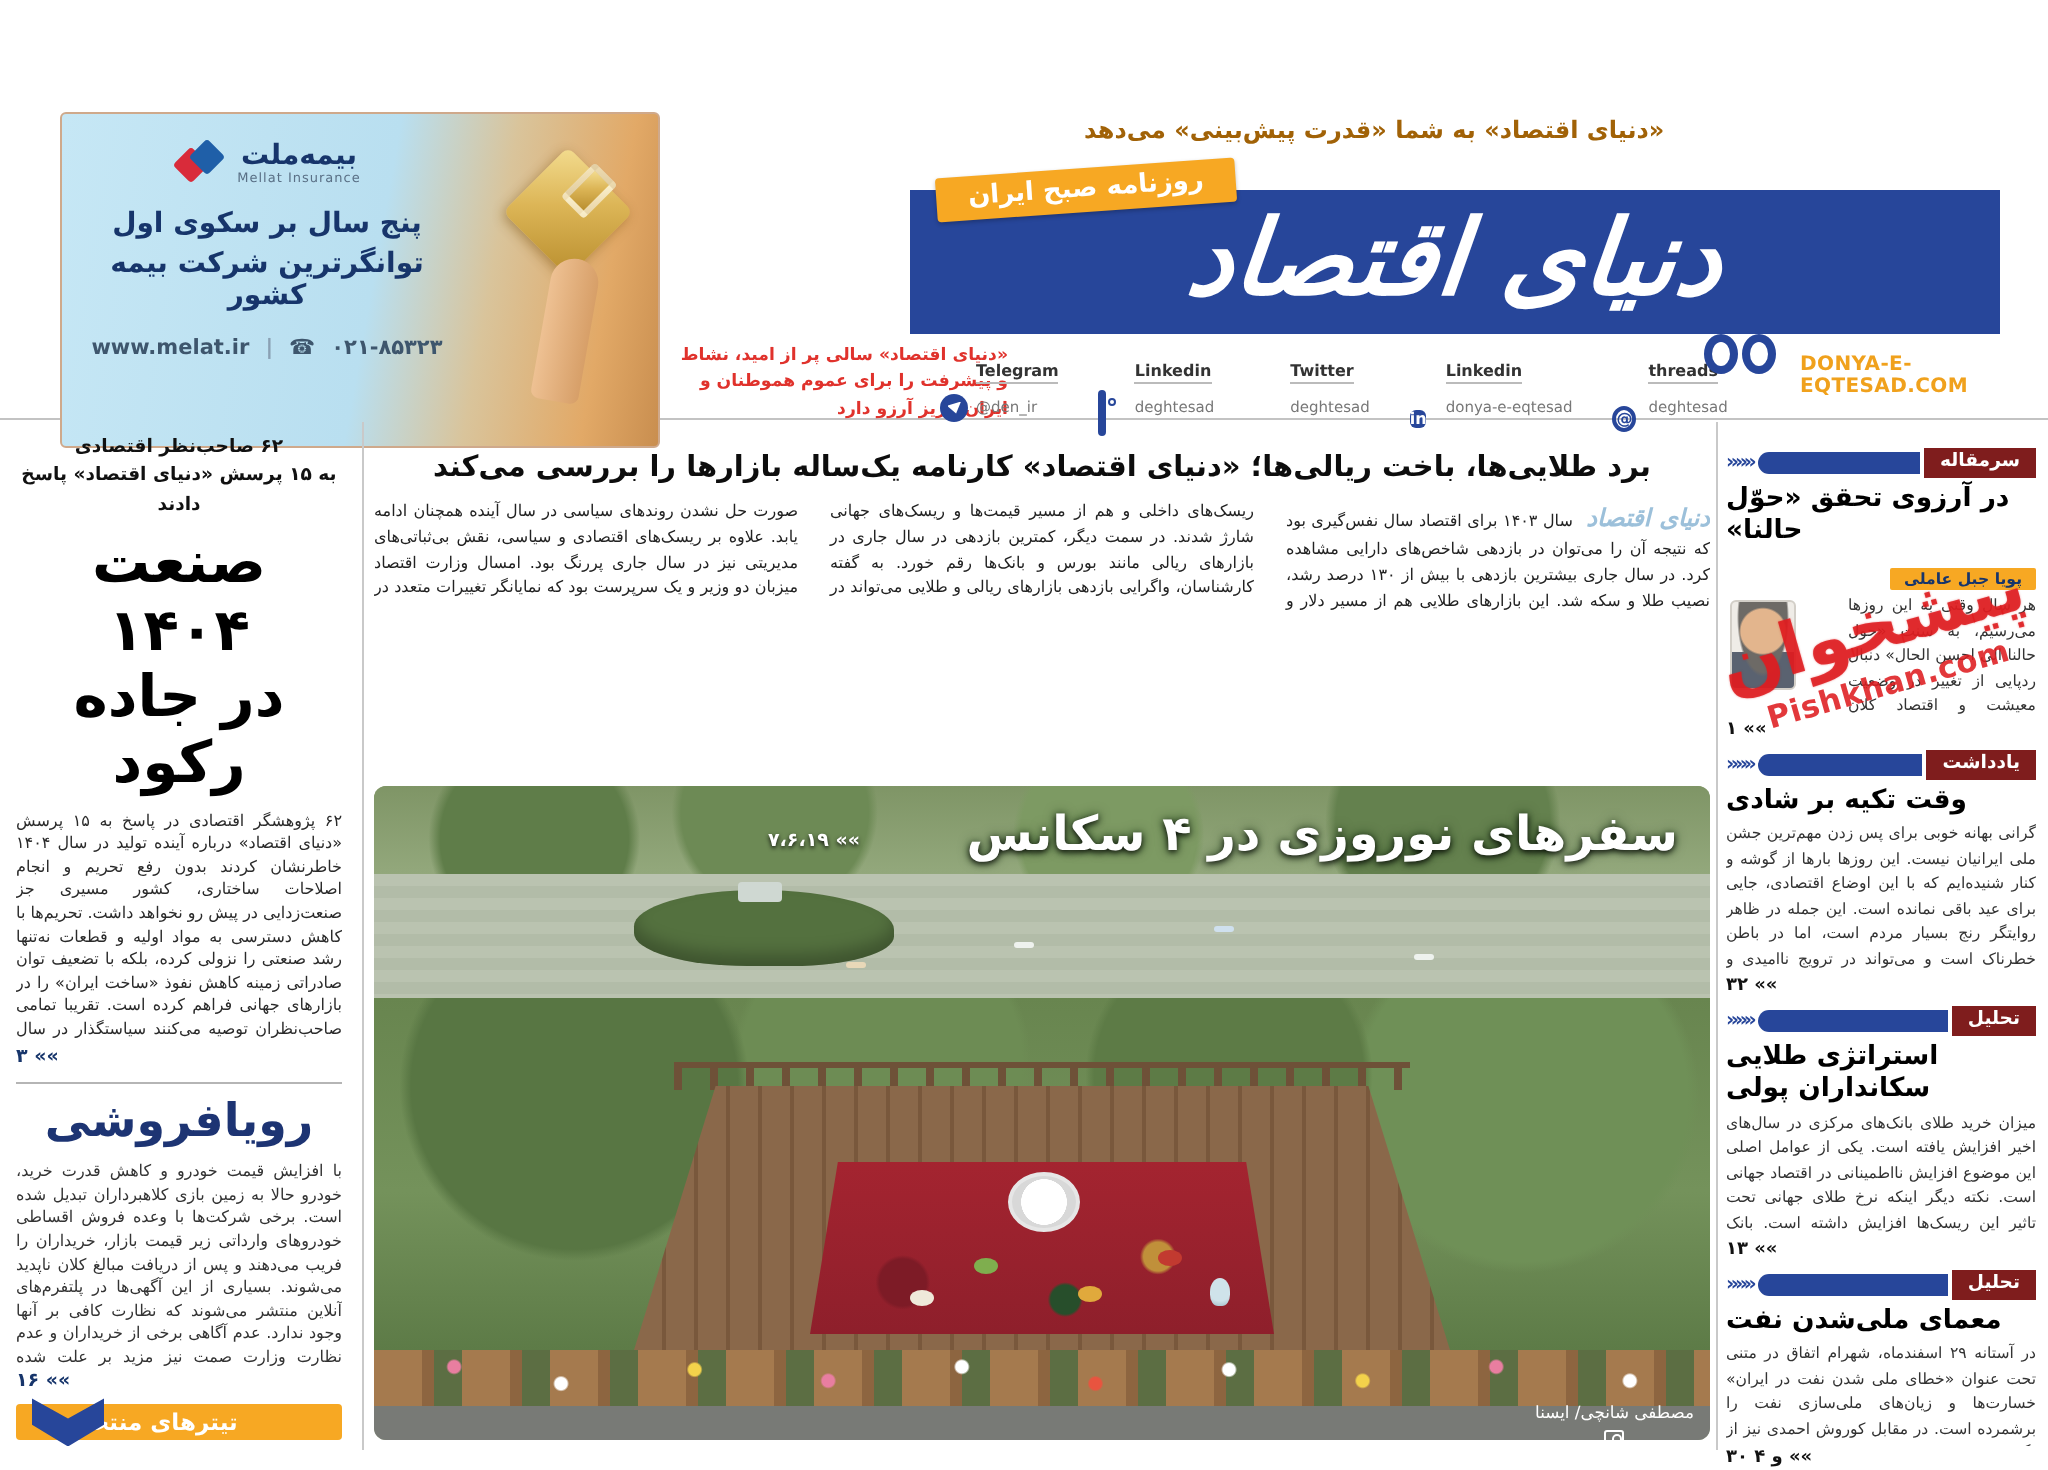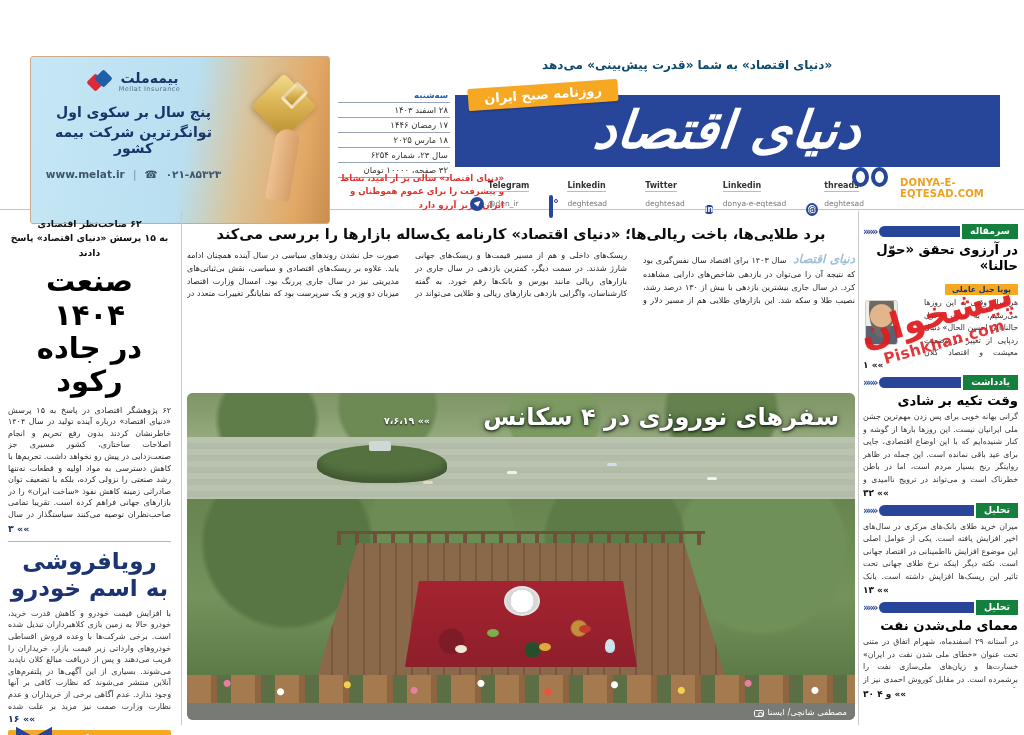--- a/index.html
+++ b/index.html
@@ -25,21 +25,21 @@
   .ad-line2 { margin-top:4px; font-size:14px; font-weight:bold; color:#17356b;text-align:center; }
   .ad-contact { margin-top:12px; display:flex; align-items:center; justify-content:center; gap:8px; color:#3e566d; font-weight:bold; font-size:10.5px; direction:ltr; }
   .ad-sep { color:#8aa0b4; }
   .ad-gold { position:absolute; right:22px; top:26px; width:46px; height:46px; transform:rotate(45deg); border-radius:4px;
              background:linear-gradient(135deg,#f3dc8f 0%,#dcb556 45%,#b98e2e 100%); box-shadow:0 2px 6px rgba(120,80,10,.45); }
   .ad-gold .notch { position:absolute; left:15px; top:-4px; width:16px; height:24px; background:inherit; border:3px solid rgba(255,255,255,.55); border-radius:2px; }
   .ad-finger { position:absolute; right:34px; top:72px; width:24px; height:72px; border-radius:12px 12px 4px 4px; transform:rotate(10deg);
                background:linear-gradient(90deg,#eec193,#d79f68); }
 
   
-  #slogan { position:absolute; right:152px; top:58px; width:330px; text-align:left; color:#0c4a6e; font-weight:bold; font-size:12px; }
+  #slogan { position:absolute; right:152px; top:58px; width:330px; text-align:left; color:#a16207; font-weight:bold; font-size:12px; }
 
   
   #band { position:absolute; left:455px; top:95px; width:545px; height:72px; background:#27469a; overflow:hidden; }
   #brand-title { width:100%; color:#fff; font-size:52px; font-weight:bold; font-style:italic; text-align:center; line-height:70px; letter-spacing:-3px; transform:skewX(-6deg); }
   #badge { position:absolute; left:468px; top:84px; background:#f7a823; color:#fff; font-weight:bold; font-size:13px; padding:3px 16px 4px; transform:rotate(-4deg); border-radius:2px; box-shadow:0 1px 2px rgba(0,0,0,.25); }
 
   
   #dates { position:absolute; left:338px; top:88px; width:112px; }
   .date-row { font-size:8.5px; color:#333; border-bottom:1px solid #9aa4b8; padding:1.5px 2px 2.5px; text-align:right; }
   .date-row:first-child { color:#1f5fa8; font-weight:bold; border-top:none; }
@@ -113,31 +113,31 @@
     radial-gradient(circle at 20% 70%, #7d1b26 0 6%, transparent 7%),radial-gradient(circle at 75% 55%, #c0903a 0 4%, transparent 5%),radial-gradient(circle at 55% 80%, #274e2b 0 5%, transparent 6%),linear-gradient(#a42430,#8e1f2b); clip-path:polygon(6% 0,94% 0,100% 100%,0 100%); box-shadow:0 3px 6px rgba(0,0,0,.3); }
   .plate { position:absolute; left:calc(50% - 17px); top:193px; width:36px; height:30px; border-radius:50%; background:radial-gradient(circle,#ffffff 0 55%,#d8d8d8 56% 100%); border:2px solid #e6e6e6; }
   .bowl { position:absolute; width:12px; height:8px; border-radius:50%; }
   .bowl.g { background:#7fae4e; left:300px; top:236px; } .bowl.r { background:#c23a30; left:392px; top:232px; } .bowl.o { background:#e0a93c; left:352px; top:250px; } .bowl.w { background:#efe9da; left:268px; top:252px; }
   .jar { position:absolute; left:418px; top:246px; width:10px; height:14px; background:radial-gradient(circle at 50% 40%, #cfe3ea 0 60%, #9fb8c4 100%); border-radius:50% 50% 40% 40%; }
   .ph-flowers { position:absolute; left:0; right:0; top:282px; height:28px;
     background:radial-gradient(circle at 6% 30%, #e87ea0 0 3px, transparent 4px),radial-gradient(circle at 14% 60%, #fff 0 3px, transparent 4px),radial-gradient(circle at 24% 35%, #f3d24b 0 3px, transparent 4px),radial-gradient(circle at 34% 55%, #e87ea0 0 3px, transparent 4px),radial-gradient(circle at 44% 30%, #fff 0 3px, transparent 4px),radial-gradient(circle at 54% 60%, #e8543f 0 3px, transparent 4px),radial-gradient(circle at 64% 35%, #fff 0 3px, transparent 4px),radial-gradient(circle at 74% 55%, #f3d24b 0 3px, transparent 4px),radial-gradient(circle at 84% 30%, #e87ea0 0 3px, transparent 4px),radial-gradient(circle at 94% 55%, #fff 0 3px, transparent 4px),repeating-linear-gradient(90deg,#a57a4e 0 24px,#8d6540 24px 30px,#5c6e43 30px 44px); }
   .ph-title { position:absolute; top:10px; right:16px; color:#fff; font-size:24px; font-weight:bold; text-shadow:0 1px 3px rgba(0,0,0,.9),0 0 6px rgba(0,40,0,.6); letter-spacing:-1px; }
   .ph-title-pages { position:absolute; top:22px; right:425px; color:#fff; font-size:9.5px; font-weight:bold; text-shadow:0 1px 2px rgba(0,0,0,.9); direction:ltr; }
   .ph-caption { position:absolute; left:0; right:0; bottom:0; height:17px; background:rgba(118,118,118,.92); color:#fff; display:flex; align-items:center; justify-content:space-between; padding:0 8px; font-size:8.4px; }
-  .ph-credit { display:flex; align-items:flex-end; gap:4px; }
+  .ph-credit { display:flex; align-items:center; gap:4px;flex-direction:column; }
   .cam { width:10px; height:7px; border:1px solid #fff; border-radius:1.5px; position:relative; flex:none; }
   .cam:after { content:""; position:absolute; left:3px; top:1.2px; width:3px; height:3px; border:1px solid #fff; border-radius:50%; }
 
   
   #right-col { position:absolute; left:863px; top:211px; width:155px; height:524px; padding-top:8px; }
   .sec-header { display:flex; align-items:center; margin:5px 0 3px; }
-  .sec-tag { background:#15803d; color:#fff; font-size:9.3px; font-weight:bold; padding:1px 8px 2.5px; line-height:1.2; flex:none; }
+  .sec-tag { background:#7f1d1d; color:#fff; font-size:9.3px; font-weight:bold; padding:1px 8px 2.5px; line-height:1.2; flex:none; }
   .sec-bar { flex:1; height:11px; background:#27469a; margin:0 2px 0 3px; border-radius:6px 0 0 6px; }
   .sec-marks { color:#27469a; font-weight:bold; font-size:10px; flex:none; letter-spacing:-2px; }
-  .sec-head { text-align:right; font-size:13.2px; font-weight:bold; color:#000; line-height:1.25; margin:2px 0 2px; letter-spacing:-.5px; }
+  .sec-head { text-align:left; font-size:13.2px; font-weight:bold; color:#000; line-height:1.25; margin:2px 0 2px; letter-spacing:-.5px; }
   .sec-body { font-size:7.8px; line-height:1.6; text-align:justify; color:#333; overflow:hidden; }
   .author-tag { display:inline-block; background:#f7a823; color:#17356b; font-size:7.8px; font-weight:bold; padding:.5px 7px 1.5px; margin:1px 0 2px; border-radius:1px; }
   .portrait { float:left; width:33px; height:45px; margin:3px 26px 2px 2px; border-radius:3px; border:1px solid #d3cfc8; background:
     radial-gradient(circle at 50% 34%, #e3b58d 0 11px, transparent 12px),
     radial-gradient(ellipse at 50% 18%, #6d6a66 0 12px, transparent 13px),
     linear-gradient(#efece7 0 58%, #5a6270 58% 100%); }
   .sp { text-align:left; font-weight:bold; font-size:9px; color:#111; margin:1px 0 2px; direction:ltr; }
 
   
   #watermark { position:absolute; left:858px; top:296px; width:162px; transform:rotate(-16deg); text-align:center; color:rgba(222,28,32,.88); z-index:6; pointer-events:none; }
@@ -178,28 +178,20 @@
       </div>
     </div>
 
     <div id="slogan">«دنیای اقتصاد» به شما «قدرت پیش‌بینی» می‌دهد</div>
 
     <div id="band">
       <div id="brand-title">دنیای اقتصاد</div>
     </div>
     <div id="badge">روزنامه صبح ایران</div>
 
-    <div id="dates">
-      <div class="date-row">سه‌شنبه</div>
-      <div class="date-row">۲۸ اسفند ۱۴۰۳</div>
-      <div class="date-row">۱۷ رمضان ۱۴۴۶</div>
-      <div class="date-row">۱۸ مارس ۲۰۲۵</div>
-      <div class="date-row">سال ۲۳، شماره ۶۲۵۴</div>
-      <div class="date-row">۳۲ صفحه، ۱۰۰۰۰ تومان</div>
-    </div>
 
     <div id="greeting">«دنیای اقتصاد» سالی پر از امید، نشاط و پیشرفت را برای عموم هموطنان و ایران عزیز آرزو دارد</div>
 
     <div id="social">
       <div class="soc">
         <span class="soc-icon ic-circle">
             <span class="tri"></span>
           </span>
         <span class="soc-texts"><span class="soc-name">Telegram</span><br><span class="soc-handle">@den_ir</span></span>
       </div>
@@ -238,21 +230,20 @@
       <div>صنعت ۱۴۰۴</div>
       <div>در جاده رکود</div>
     </div>
     <div class="colbody b1">۶۲ پژوهشگر اقتصادی در پاسخ به ۱۵ پرسش «دنیای اقتصاد» درباره آینده تولید در سال ۱۴۰۴ خاطرنشان کردند بدون رفع تحریم و انجام اصلاحات ساختاری، کشور مسیری جز صنعت‌زدایی در پیش رو نخواهد داشت. تحریم‌ها با کاهش دسترسی به مواد اولیه و قطعات نه‌تنها رشد صنعتی را نزولی کرده، بلکه با تضعیف توان صادراتی زمینه کاهش نفوذ «ساخت ایران» را در بازارهای جهانی فراهم کرده است. تقریبا تمامی صاحب‌نظران توصیه می‌کنند سیاستگذار در سال آینده بر رفع تحریم‌ها تمرکز کند.</div>
     <span class="pref">۳ ««</span>
 
     <hr class="sep">
 
     <div class="head2">
       <div>رویافروشی</div>
-      <div>به اسم خودرو</div>
     </div>
     <div class="colbody b2">با افزایش قیمت خودرو و کاهش قدرت خرید، خودرو حالا به زمین بازی کلاهبرداران تبدیل شده است. برخی شرکت‌ها با وعده فروش اقساطی خودروهای وارداتی زیر قیمت بازار، خریداران را فریب می‌دهند و پس از دریافت مبالغ کلان ناپدید می‌شوند. بسیاری از این آگهی‌ها در پلتفرم‌های آنلاین منتشر می‌شوند که نظارت کافی بر آنها وجود ندارد. عدم آگاهی برخی از خریداران و عدم نظارت وزارت صمت نیز مزید بر علت شده است. این در حالی است که خودروها تنها از طریق سامانه یکپارچه عرضه به فروش می‌رسد نه از طریق شرکت‌های بی‌نام و نشان.</div>
     <span class="pref">۱۶ ««</span>
 
     <div class="banner">
       <span class="chev"></span>
       <span class="banner-label">تیترهای منتخب</span>
     </div>
 
   </div>
@@ -319,20 +310,21 @@
     </div>
     <div class="sec-head">وقت تکیه بر شادی</div>
     <div class="sec-body" style="height:76px;">گرانی بهانه خوبی برای پس زدن مهم‌ترین جشن ملی ایرانیان نیست. این روزها بارها از گوشه و کنار شنیده‌ایم که با این اوضاع اقتصادی، جایی برای عید باقی نمانده است. این جمله در ظاهر روایتگر رنج بسیار مردم است، اما در باطن خطرناک است و می‌تواند در ترویج ناامیدی و وخیم‌تر شدن وضعیت روانی جامعه اثرگذار باشد.</div>
     <div class="sp">۳۲ ««</div>
 
     <div class="sec-header">
       <span class="sec-tag">تحلیل</span>
       <span class="sec-bar"></span>
       <span class="sec-marks">«««</span>
     </div>
+    <div class="sec-head">استراتژی طلایی سکانداران پولی</div>
     <div class="sec-body" style="height:63px;">میزان خرید طلای بانک‌های مرکزی در سال‌های اخیر افزایش یافته است. یکی از عوامل اصلی این موضوع افزایش نااطمینانی در اقتصاد جهانی است. نکته دیگر اینکه نرخ طلای جهانی تحت تاثیر این ریسک‌ها افزایش داشته است. بانک مرکزی ایران نیز همسو با بانک‌های مرکزی دنیا میزان ذخایر طلایی خود را افزایش داده است.</div>
     <div class="sp">۱۳ ««</div>
 
     <div class="sec-header">
       <span class="sec-tag">تحلیل</span>
       <span class="sec-bar"></span>
       <span class="sec-marks">«««</span>
     </div>
     <div class="sec-head">معمای ملی‌شدن نفت</div>
     <div class="sec-body" style="height:52px;">در آستانه ۲۹ اسفندماه، شهرام اتفاق در متنی تحت عنوان «خطای ملی شدن نفت در ایران» خسارت‌ها و زیان‌های ملی‌سازی نفت را برشمرده است. در مقابل کوروش احمدی نیز از نگاهی متفاوت به بازخوانی ملی شدن نفت پرداخته است.</div>

